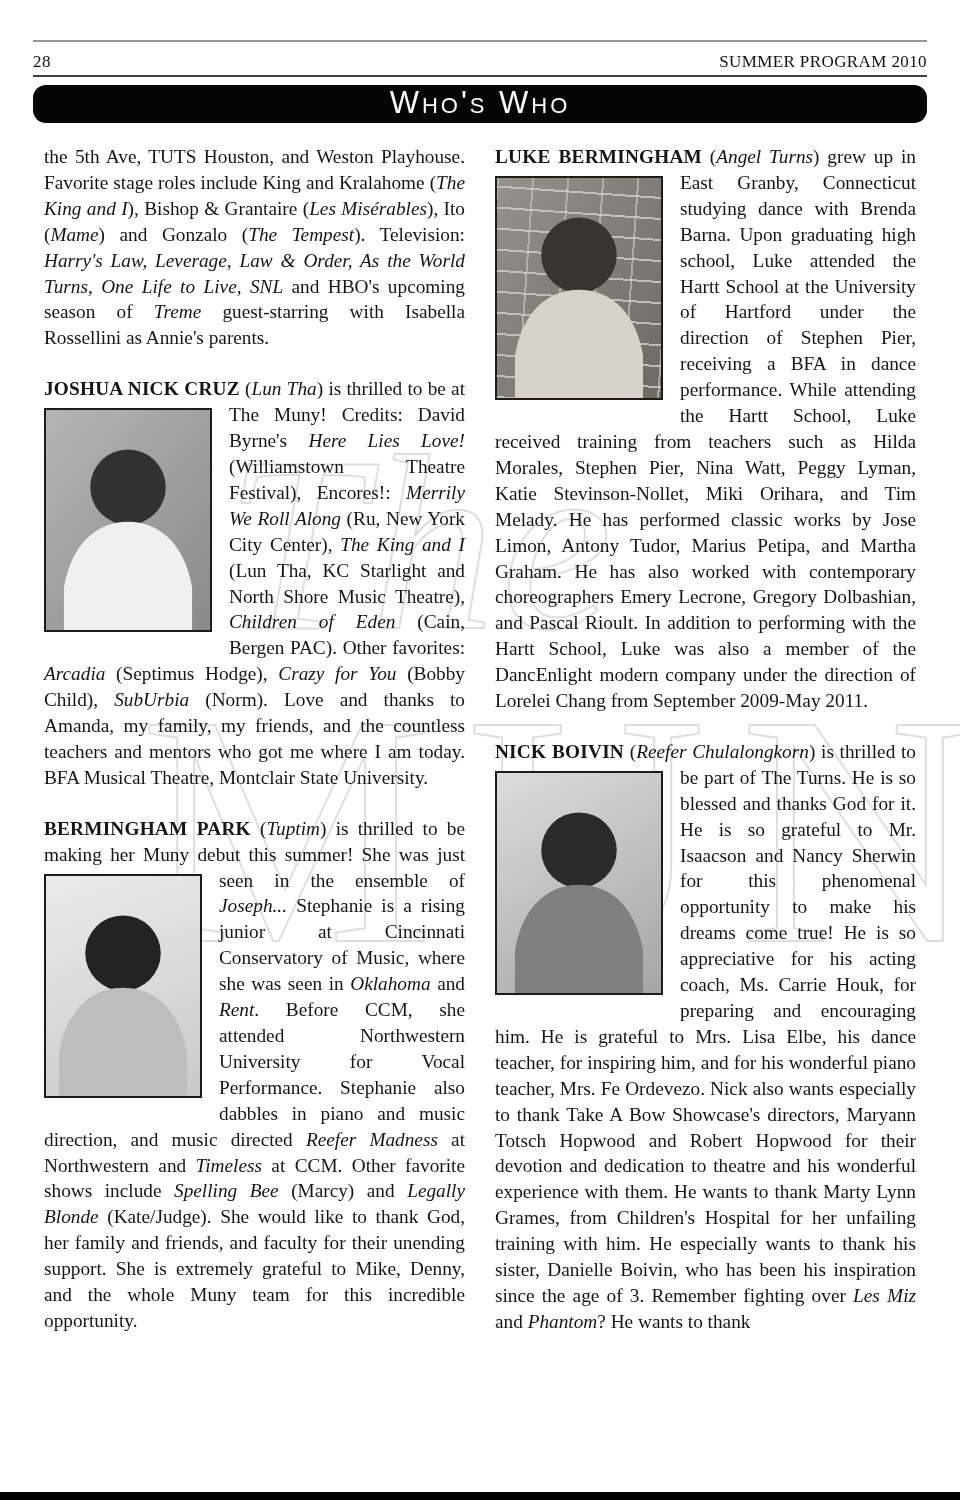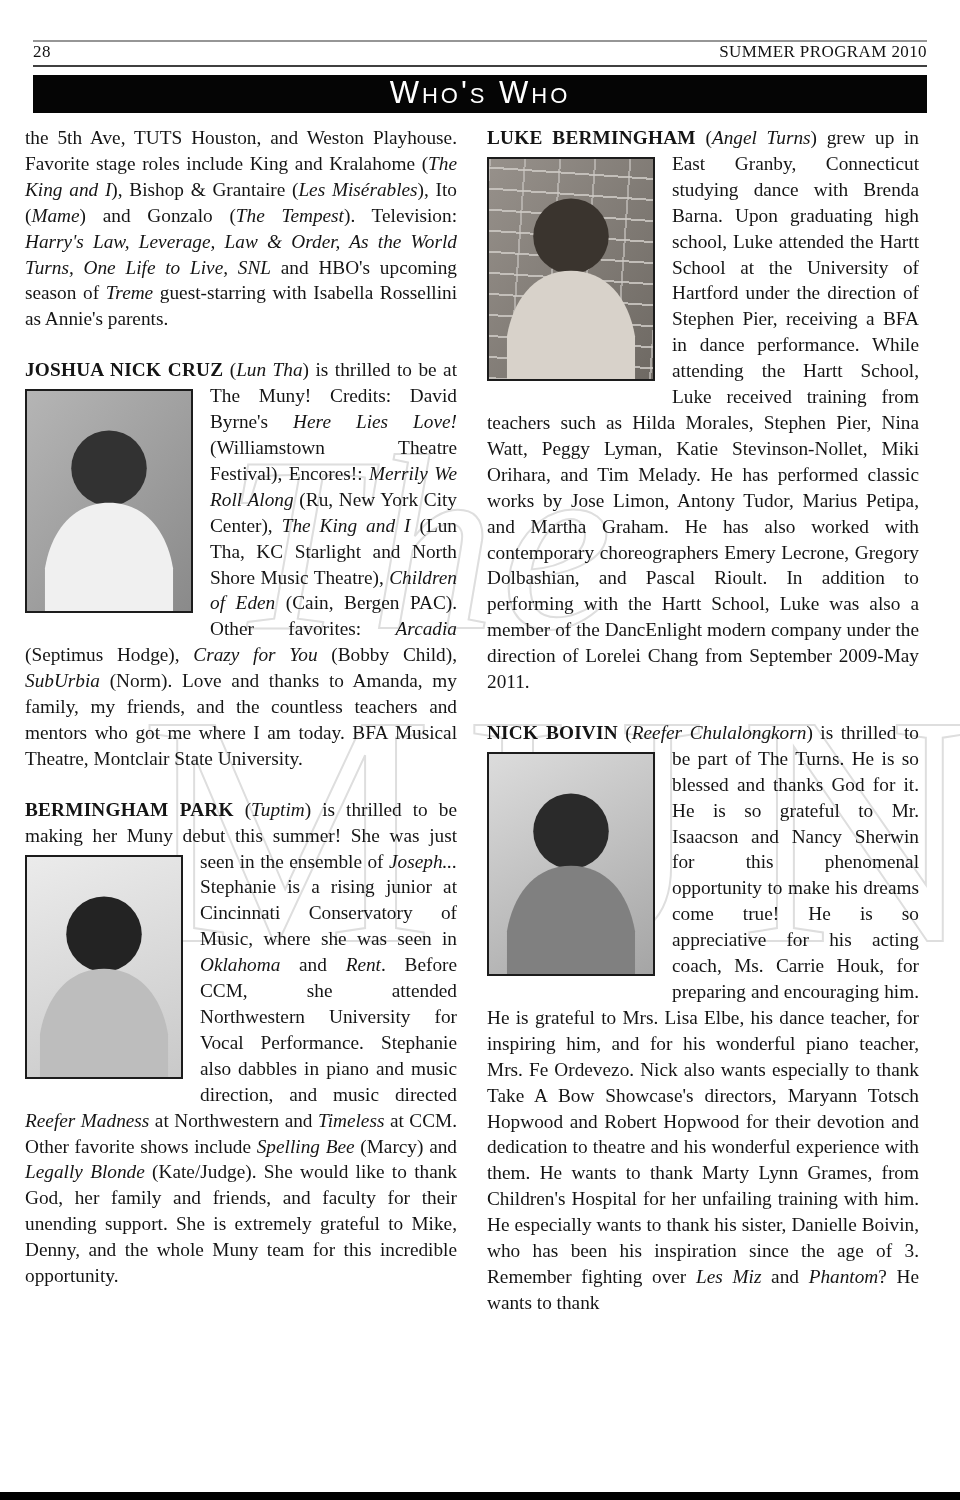--- a/index.html
+++ b/index.html
@@ -12,27 +12,27 @@
     color:#151515;
   }
   
   .rule{border:0;border-top:2px solid #969696;margin:0 33px;}
   .rule-top{margin-top:40px;}
   .rule-mid{border-top-color:#404040;}
   .header-row{
     margin:0 33px;
     display:flex;justify-content:space-between;align-items:baseline;
     font-size:17px;letter-spacing:.4px;color:#121212;
-    padding:0 0 3px;
+    padding:10px 0 3px;
   }
   .banner{
     margin:8px 33px 0;
     height:38px;
     background:#050505;
-    display:flex;align-items:center;justify-content:center;
+    display:flex;align-items:center;justify-content:center;border-radius:13px;
   }
   .banner-title{
     color:#ffffff;
     font-family:"Liberation Sans","DejaVu Sans",sans-serif;
     font-variant:small-caps;
     font-size:31px;line-height:1;
     letter-spacing:3px;
     padding-bottom:3px;
   }
   
@@ -46,21 +46,21 @@
   .wm-muny{
     position:absolute;left:140px;top:640px;
     font:normal 330px "Liberation Serif",serif;
     color:transparent;-webkit-text-stroke:2px #dedede;
     letter-spacing:34px;white-space:nowrap;
   }
   
   .columns{
     position:relative;z-index:1;
     display:flex;gap:30px;
-    padding:0 25px;margin-top:12px;
+    padding:0 44px;margin-top:21px;
   }
   .col{width:432px;}
   p.bio{
     margin:0 0 25px;
     font-size:19.3px;line-height:25.9px;
     text-align:justify;
   }
   p.bio strong{font-weight:bold;letter-spacing:.2px;}
   p.bio em{font-style:italic;}
   

